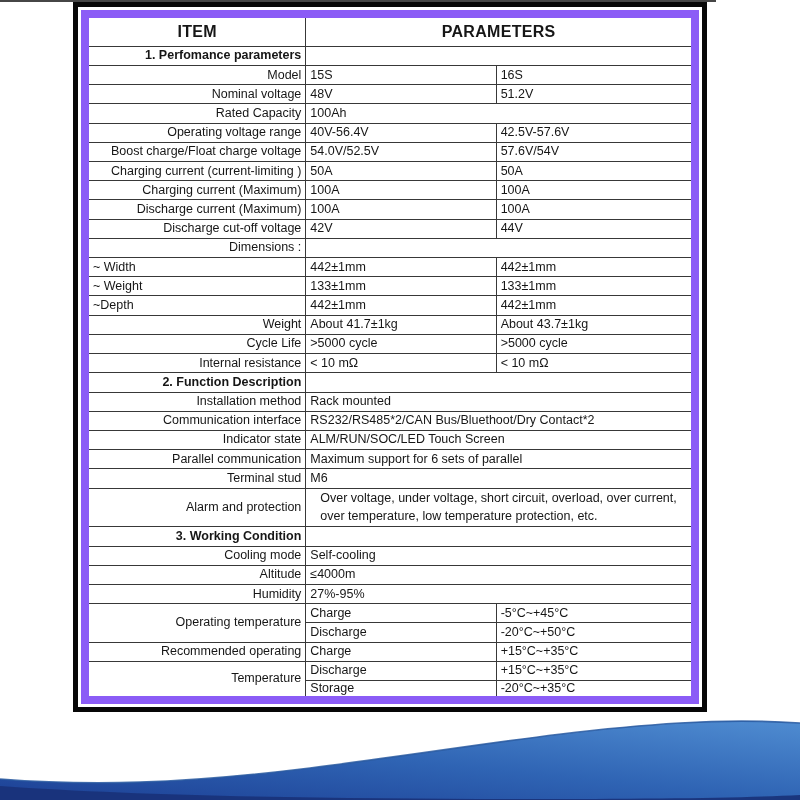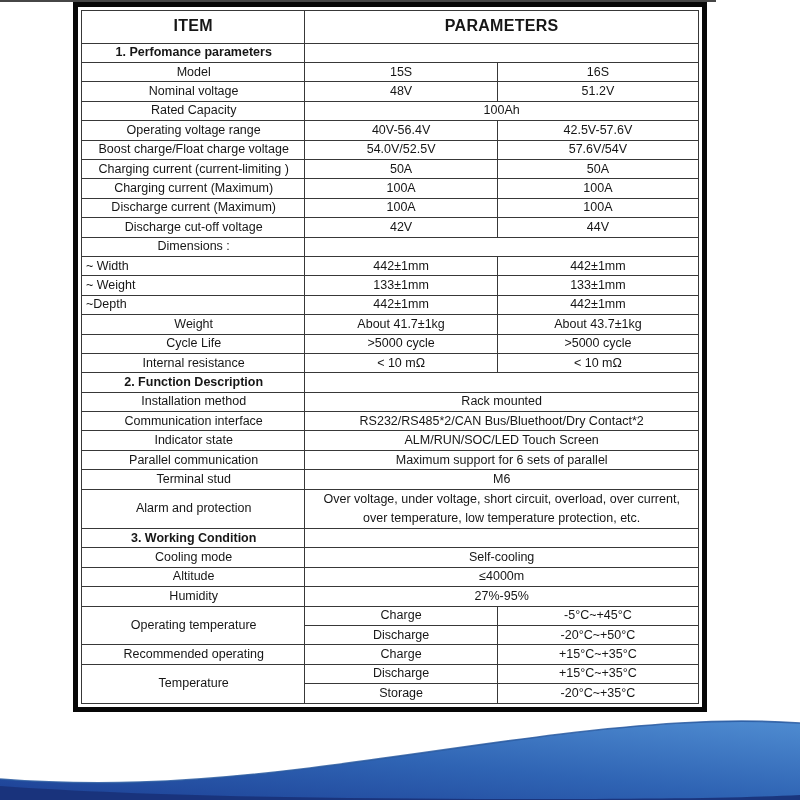--- a/index.html
+++ b/index.html
@@ -8,36 +8,36 @@
     background:#ffffff;
     font-family:"Liberation Sans",sans-serif;color:#161616;
   }
   .top-edge{position:absolute;top:0;left:0;width:716px;height:2px;background:#262626;opacity:.85}
   .table-frame{
     position:absolute;left:73px;top:2px;width:634px;height:710px;
     box-sizing:border-box;border:5px solid #070707;padding:3px;background:#ffffff;
   }
   table.spec{
     border-collapse:collapse;width:100%;height:100%;table-layout:fixed;
-    border:1px solid #8b5cf6;
+    border:8px solid #8b5cf6;
   }
   col.c1{width:36.2%}
   col.c2{width:31.2%}
   col.c3{width:32.6%}
   td{
     border:1px solid #383838;padding:0 4px;vertical-align:middle;
     font-size:12.5px;line-height:1.05;overflow:hidden;white-space:nowrap;
   }
   tr.hdr{height:32px}
   tr.hdr td{font-weight:bold;font-size:16px;text-align:center;letter-spacing:.3px}
   tr.r{height:19px}
   tr.alarm{height:38px}
-  td.label{text-align:center;padding-left:5px}
+  td.label{text-align:right;padding-left:5px}
   td.bold{font-weight:bold}
-  td.val{text-align:center}
+  td.val{text-align:left}
   td.clabel{text-align:left}
   tr.alarm td.val{white-space:normal;line-height:1.5;padding:0 14px}
   .wave{position:absolute;left:0;bottom:0;width:800px;height:100px;display:block}
 </style>
 </head>
 <body>
 
 <div class="top-edge"></div>
 
 <div class="table-frame">

